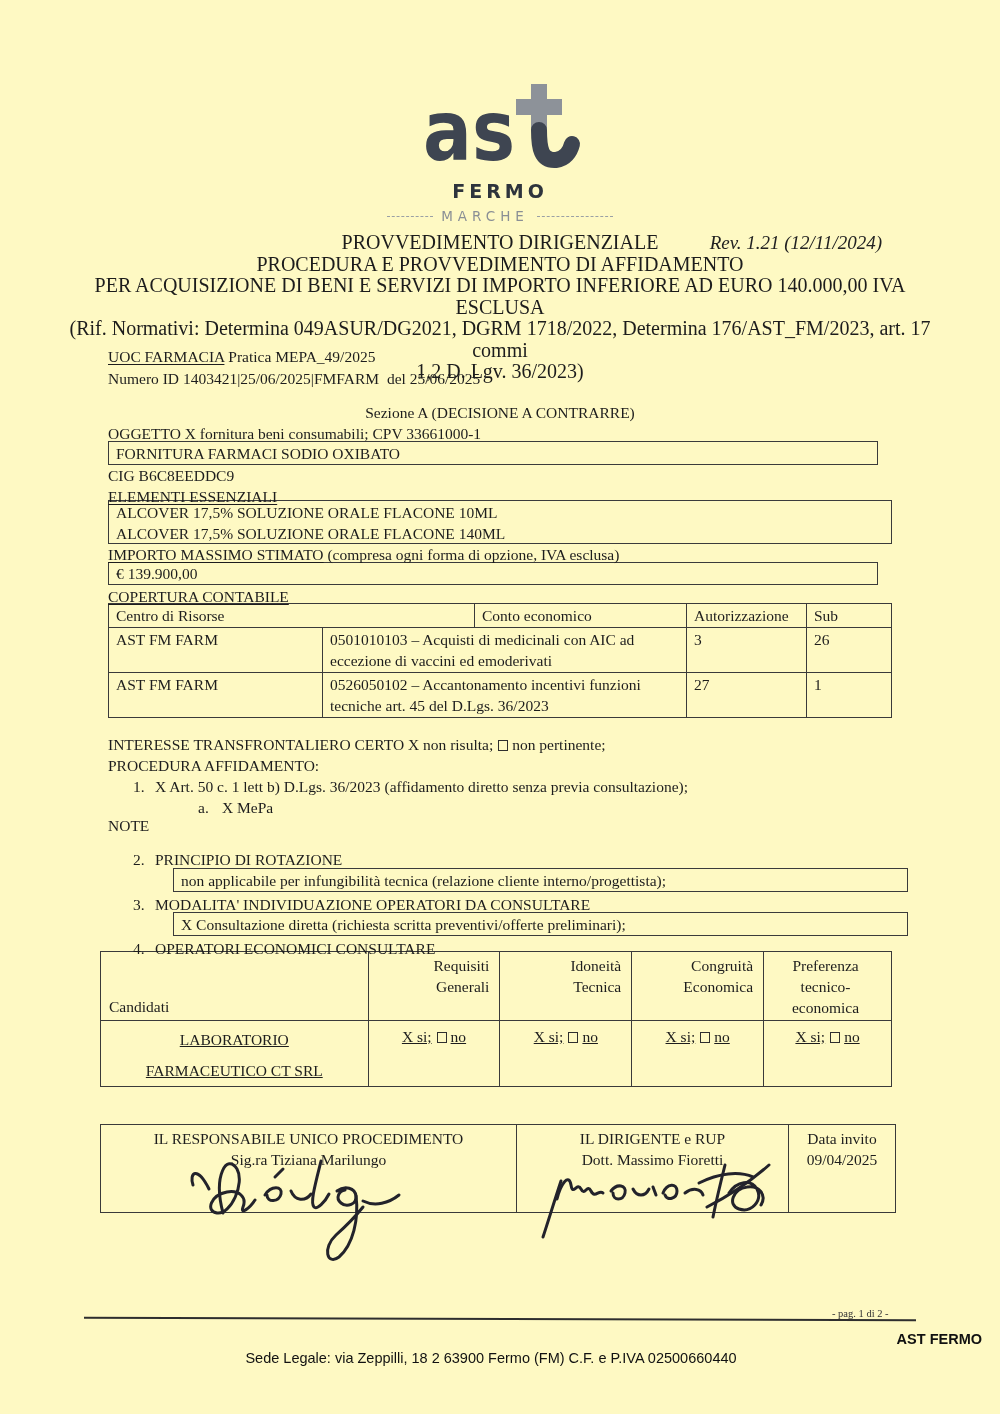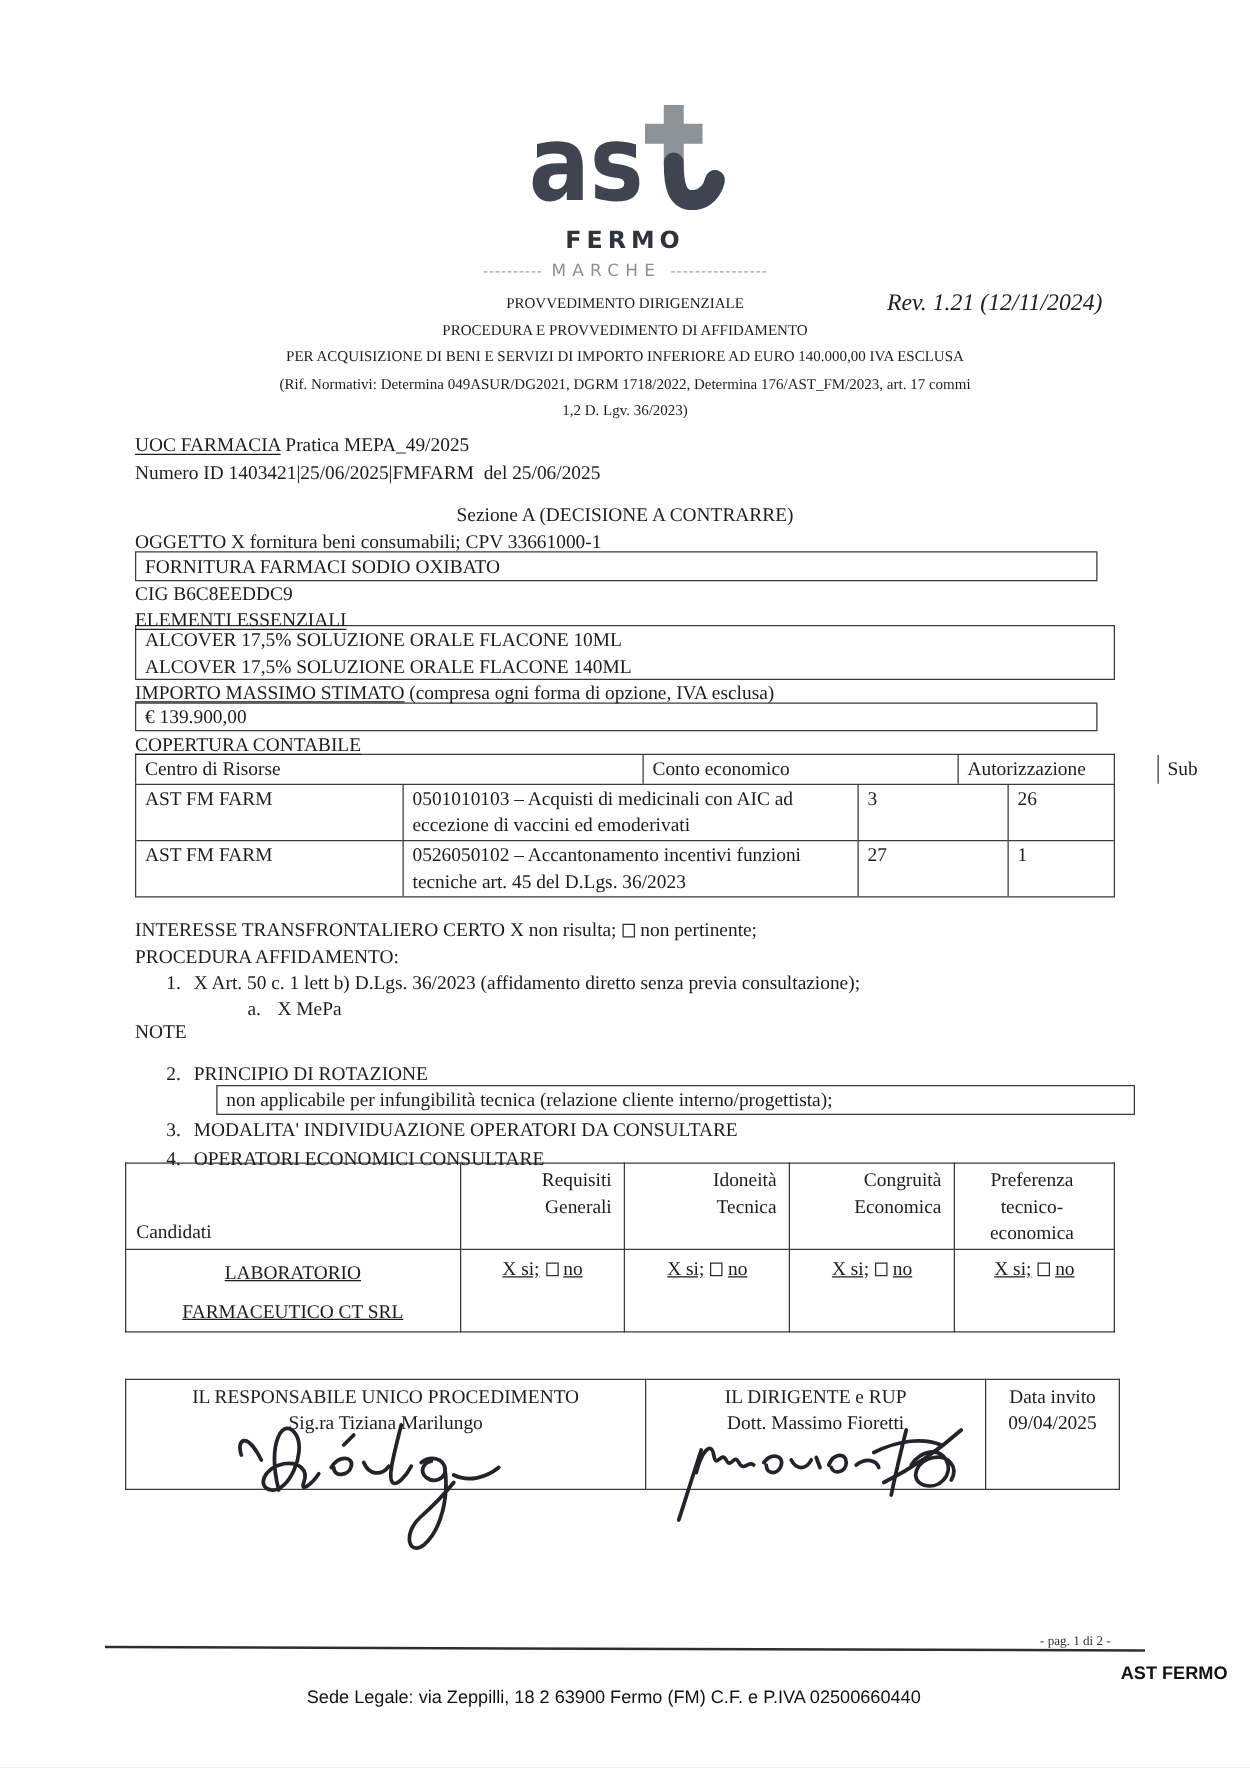--- a/index.html
+++ b/index.html
@@ -1,36 +1,36 @@
 <!DOCTYPE html>
 <html><head>
 <meta charset="utf-8">
 <style>
   * { margin:0; padding:0; box-sizing:border-box; }
   html,body { background:#e8e8e8; }
   .page {
     position:relative; width:1000px; height:1414px; margin:0 auto;
-    background:#ffffff; color:#1d1d1d;
+    background:#fef9c3; color:#1d1d1d;
     font-family:"Liberation Serif", serif; font-size:15.5px; line-height:21px;
     overflow:hidden;
   }
   
   .logo-wrap { position:absolute; top:82px; left:0; right:0; text-align:center; }
   .logo-mark { display:inline-block; }
   .logo-sub { font-family:"DejaVu Sans", sans-serif; font-weight:bold; font-size:19px;
               letter-spacing:4px; color:#2e343c; margin-top:2px; }
   .logo-region { display:flex; align-items:center; justify-content:center; gap:8px;
                  margin-top:4px; font-family:"DejaVu Sans", sans-serif; font-size:13.5px;
                  letter-spacing:5px; color:#8a8f95; }
   .dashline { border-top:1.5px dashed #9aa0a5; height:0; }
   .dashline.l { width:46px; } .dashline.r { width:76px; }
   
   .rev { position:absolute; top:232px; right:118px; font-style:italic; font-size:19px; color:#222; }
   .titles { position:absolute; top:232px; left:60px; right:60px; text-align:center;
-            font-size:12px; line-height:21.5px; color:#1c1c1c; }
+            font-size:20px; line-height:21.5px; color:#1c1c1c; }
   
   .content { position:absolute; top:346px; left:108px; width:784px; }
   .ws { white-space:pre-wrap; }
   .ul { text-decoration:underline; text-underline-offset:2px; }
   .center { text-align:center; }
   .bx { border:1.4px solid #3b3b3b; padding:0 7px; width:784px; }
   .bx.w770 { width:770px; }
   .bx.h24 { height:24px; line-height:21px; padding-top:1px; }
   .bx.h44 { height:44px; line-height:21px; padding-top:1px; }
   .bx.h23 { height:23px; line-height:20px; padding-top:1px; }
@@ -68,21 +68,21 @@
   .sigsvg path { fill:none; stroke:#23232b; stroke-width:3; stroke-linecap:round; stroke-linejoin:round; }
   
   .pagnum { position:absolute; top:1303px; left:832px; font-size:10.5px; color:#333;text-align:right; }
   .footrule { position:absolute; top:1318px; left:84px; width:832px;
               border-top:2.6px solid #2e2e2e; transform:rotate(0.18deg); }
   .foot-org { position:absolute; top:1329px; left:0; right:18px; text-align:right;
               font-family:"Liberation Sans", sans-serif; font-weight:600; font-size:14.5px; color:#111; }
   .foot-addr { position:absolute; top:1348px; left:0; right:18px; text-align:center;
                font-family:"Liberation Sans", sans-serif; font-size:14.5px; color:#111; }
   .mt13 { margin-top:13px; } .mt16 { margin-top:16px; } .mt1 { margin-top:1px; }
-  .mtm3 { margin-top:-3px; } .mtm7 { margin-top:-7px; } .mtm4 { margin-top:-4px;gap:40px; }
+  .mtm3 { margin-top:-3px; } .mtm7 { margin-top:-7px; } .mtm4 { margin-top:-4px; }
   .mtm10 { margin-top:-10px; } .mt13b { margin-top:13px; } .mtm2 { margin-top:-2px; }
   .mt2 { margin-top:2px; } .mtm8 { margin-top:-8px; }
 </style>
 </head>
 <body>
 
 <div class="page">
 
   <div class="logo-wrap">
     <div class="logo-mark">
@@ -160,20 +160,21 @@
 
     <div class="numitem mt13b">
       <span class="num">2.</span>
       <span>PRINCIPIO DI ROTAZIONE</span>
     </div>
     <div class="bx h24 ind mtm2">non applicabile per infungibilità tecnica (relazione cliente interno/progettista);</div>
     <div class="numitem mt2">
       <span class="num">3.</span>
       <span>MODALITA' INDIVIDUAZIONE OPERATORI DA CONSULTARE</span>
     </div>
+    <div class="bx h24 ind mtm3">X Consultazione diretta (richiesta scritta preventivi/offerte preliminari);</div>
     <div class="numitem mt2">
       <span class="num">4.</span>
       <span>OPERATORI ECONOMICI CONSULTARE</span>
     </div>
 
     <table class="op-table mtm8">
       <tbody>
           <tr class="hrow">
         <td class="cand" style="width:268px">Candidati</td>
         <td style="width:132px">Requisiti

